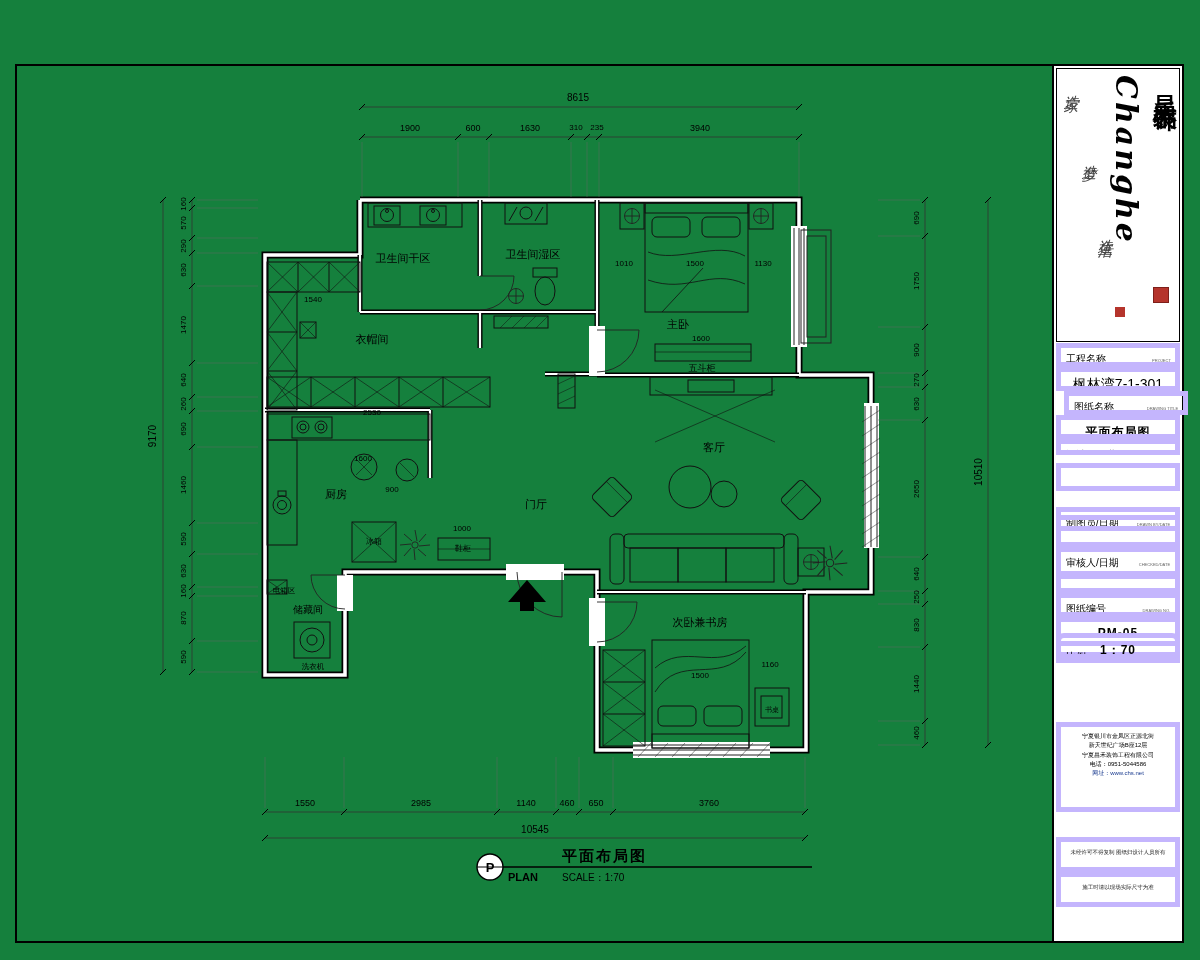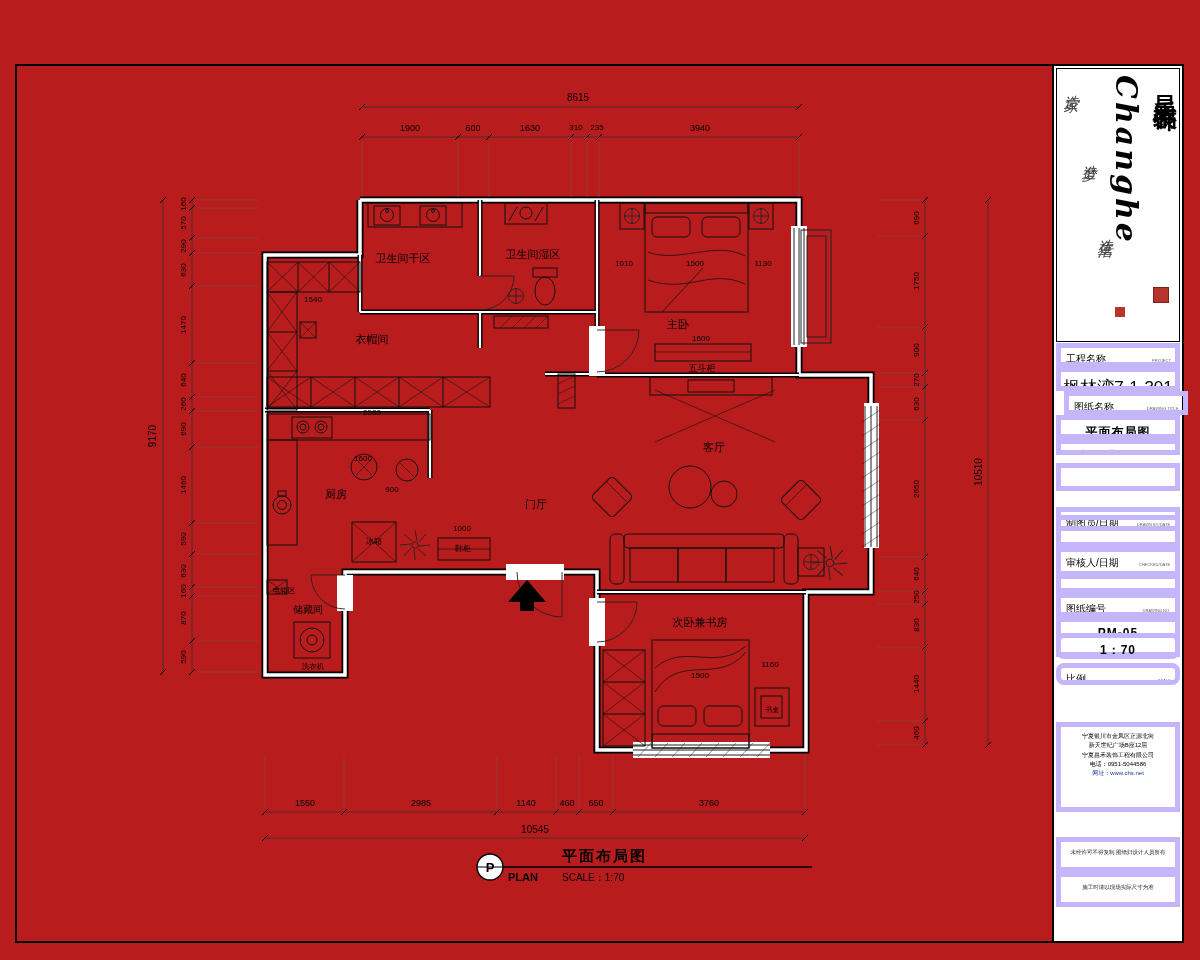--- a/index.html
+++ b/index.html
@@ -1,29 +1,29 @@
 <!DOCTYPE html>
 <html><head>
 <meta charset="utf-8">
 <style>
   html,body{margin:0;padding:0;background:#fff;}
-  #page{position:relative;width:1200px;height:960px;background:#b91c1c;overflow:hidden;
+  #page{position:relative;width:1200px;height:960px;background:#15803d;overflow:hidden;
         font-family:"Liberation Sans",sans-serif;color:#000;}
   #plan-svg{position:absolute;left:0;top:0;width:1200px;height:960px;}
   svg text{font-family:"Liberation Sans",sans-serif;fill:#000;}
 
   
   .sheet-border{position:absolute;left:15px;top:64px;width:1167px;height:879px;border:2px solid #000;box-sizing:border-box;}
 
   
   #titleblock{position:absolute;left:1052px;top:64px;width:132px;height:879px;border:2px solid #000;border-left:2px solid #000;box-sizing:border-box;background:#fff;}
   .tb-box{position:absolute;left:2px;width:124px;border:5px solid #c4b5fd;box-sizing:border-box;overflow:hidden;}
   .tb-label{font-size:10px;padding:4px 3px 0 5px;display:flex;justify-content:space-between;align-items:baseline;}
   .tb-sub{font-size:4.5px;color:#666;transform:scale(.9);}
-  .tb-value{font-size:17px;text-align:center;padding-top:4px;}
+  .tb-value{font-size:14px;text-align:center;padding-top:4px;}
   .tb-value.big{font-size:12px;font-weight:bold;letter-spacing:1px;}
   .tb-company{font-size:6px;line-height:1.55;text-align:center;padding-top:5px;}
   .tb-company .url{color:#1a3b8f;}
   .tb-note{font-size:5.5px;line-height:1.5;text-align:center;padding-top:6px;color:#222;}
 
   
   #logo-area{position:absolute;left:2px;top:2px;width:124px;height:274px;border:1px solid #000;box-sizing:border-box;}
   .vert{writing-mode:vertical-rl;text-orientation:mixed;position:absolute;}
   .brand-en{left:52px;top:6px;height:262px;font-family:"DejaVu Serif",serif;font-weight:bold;font-style:italic;font-size:30px;letter-spacing:3px;}
   .brand-cn{left:92px;top:8px;height:200px;font-family:"DejaVu Serif",serif;font-weight:bold;font-size:24px;letter-spacing:4px;}
@@ -513,21 +513,21 @@
     </div>
     <div class="tb-box" style="top:527px;height:24px;">
       <div class="tb-label">
           <span>图纸编号</span>
           <span class="tb-sub">DRAWING NO.</span>
         </div>
     </div>
     <div class="tb-box" style="top:551px;height:40px;">
       <div class="tb-value big">PM-05</div>
     </div>
-    <div class="tb-box" style="top:597px;height:22px;border-radius:8px;">
+    <div class="tb-box" style="top:575px;height:22px;">
       <div class="tb-label">
           <span>比例</span>
           <span class="tb-sub">SCALE</span>
         </div>
     </div>
     <div class="tb-box" style="top:567px;height:26px;border-radius:8px;">
       <div class="tb-value big">1：70</div>
     </div>
 
     <div class="tb-box" style="top:656px;height:90px;">

